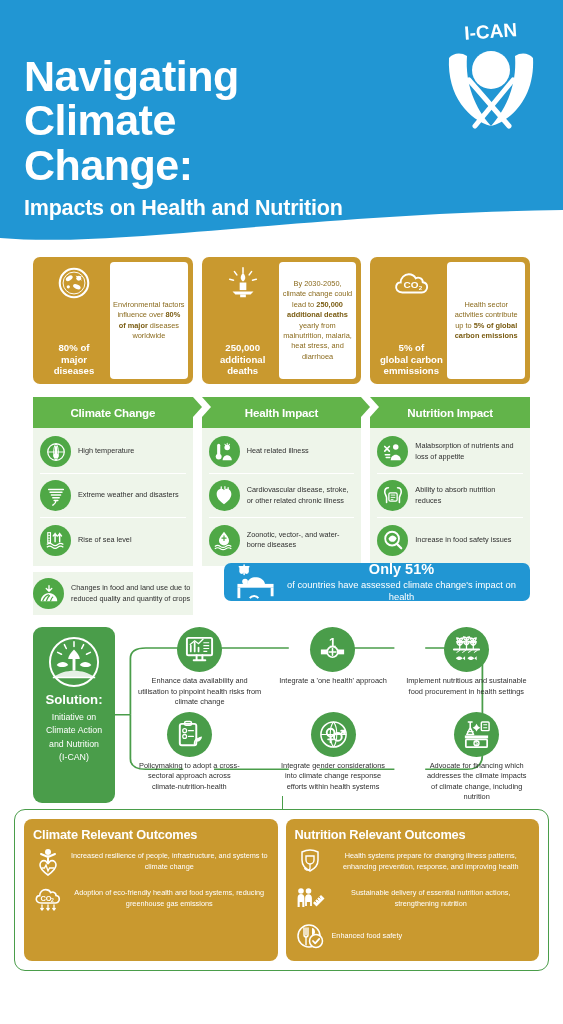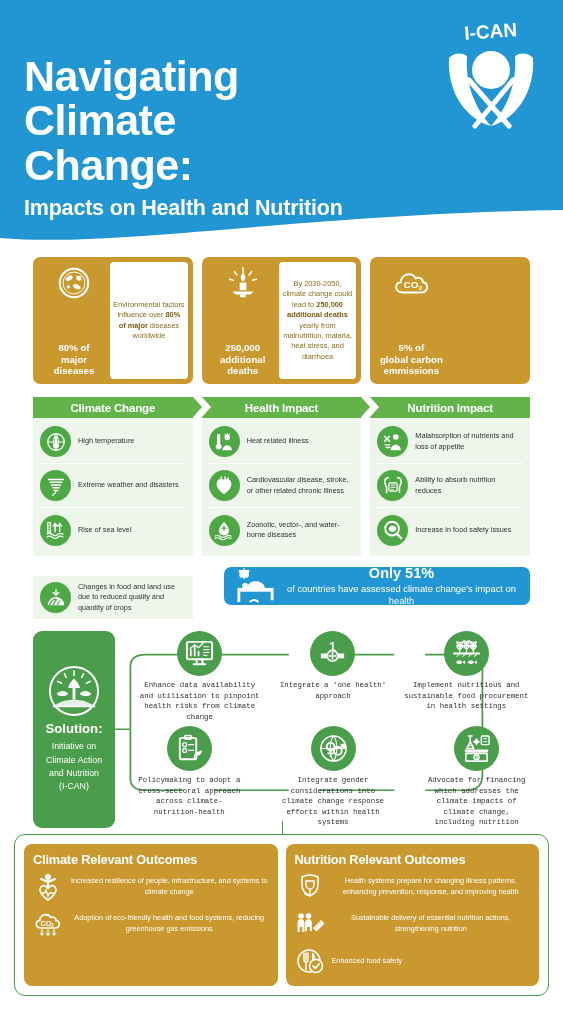--- a/index.html
+++ b/index.html
@@ -85,21 +85,21 @@
   
   .impact-wrap {
     display: flex; gap: 9px;
     padding: 13px 33px 0 33px;
     align-items: flex-start;
   }
   .impact-col { flex: 1; }
   .col-head {
     position: relative;
     background: #62B44A;
-    height: 21px;
+    height: 31px;
     display: flex; align-items: center; justify-content: center;
     color: #ffffff; font-weight: bold; font-size: 11.6px;
     letter-spacing: -0.2px;
   }
   .col-head .arrowtip {
     position: absolute; right: -9px; top: 0;
     width: 0; height: 0; z-index: 4;
     border-top: 10.5px solid transparent;
     border-bottom: 10.5px solid transparent;
     border-left: 9px solid #62B44A;
@@ -126,22 +126,22 @@
     width: 31px; height: 31px; flex: none;
     border-radius: 50%; background: #4FA846;
     display: flex; align-items: center; justify-content: center;
   }
   .row-ico svg { width: 22px; height: 22px; }
   .row-txt { font-size: 7.3px; color: #2F2F2F; line-height: 1.42; }
 
   
   .extra-card {
     background: #EEF5EA;
-    padding: 6px 7px;
-    margin-top: 20px;
+    padding: 6px 0;
+    margin-top: 6px;
     display: flex; align-items: center; gap: 7px; justify-content: space-between;
   }
 
   
   .banner-area {
     position: relative;
     padding: 0 33px;
     margin-top: -52px;
     height: 56px;
   }
@@ -163,21 +163,21 @@
     position: relative;
     padding: 8px 30px 0 33px;
     display: flex;
     align-items: stretch;
   }
   .solution-box {
     width: 82px; flex: none;
     background: #4A9D4A;
     border-radius: 9px;
     display: flex; flex-direction: column;
-    align-items: center; justify-content: center;
+    align-items: center; justify-content: flex-start;
     padding: 9px 4px;
     z-index: 3;
   }
   .sol-ico { width: 58px; height: 52px; margin-bottom: 4px; }
   .sol-title { color: #ffffff; font-weight: bold; font-size: 13.2px; margin-bottom: 4px; }
   .sol-sub { color: #ffffff; font-size: 8.8px; line-height: 1.52; text-align: center; }
 
   .actions-area {
     flex: 1;
     position: relative;
@@ -195,21 +195,21 @@
     padding: 0 4px;
   }
   .act-circle {
     width: 45px; height: 45px; border-radius: 50%;
     background: #4A9D4A;
     display: flex; align-items: center; justify-content: center;
     margin-bottom: 4px;
   }
   .act-circle svg { width: 31px; height: 31px; }
   .act-txt {
-    font-size: 7.4px; color: #2F2F2F; line-height: 1.42; text-align: center; font-family: Liberation Mono, monospace;
+    font-size: 7.4px; color: #2F2F2F; line-height: 1.42; text-align: center;
   }
   .connectors {
     position: absolute; left: 0; top: 0; width: 100%; height: 100%;
     pointer-events: none; z-index: 1;
   }
 
   
   .outcome-frame {
     position: relative;
     margin: 6px 14px 0 14px;
@@ -322,20 +322,25 @@
     <div class="stat-left">
       <svg class="stat-ico" viewBox="0 0 40 40">
         <path d="M11 30 c-5 0 -7.5 -3.5 -6.5 -7 c0.7 -2.6 3 -3.7 4.6 -3.6 c0 -5 4 -8.6 8.6 -8.6 c3.4 0 6 1.8 7.3 4.3 c1.1 -0.8 2.6 -1 4 -0.5 c2.2 0.7 3.5 2.6 3.4 4.6 c2.6 0.3 4.6 2.4 4.6 5.1 c0 3 -2.4 5.7 -5.7 5.7 Z" fill="none" stroke="#fff" stroke-width="2"></path>
         <text x="20" y="25.5" text-anchor="middle" fill="#fff" font-size="10.5" font-weight="bold" font-family="Liberation Sans, sans-serif">CO</text>
         <text x="30" y="27.5" text-anchor="middle" fill="#fff" font-size="6.5" font-weight="bold" font-family="Liberation Sans, sans-serif">2</text>
       </svg>
       <div class="stat-big">
         <div>5% of</div>
         <div>global carbon</div>
         <div>emmissions</div>
+      </div>
+    </div>
+    <div class="stat-right">
+      <div class="stat-text">
+        <span>Health sector activities contribute up to </span><b>5% of global carbon emissions</b>
       </div>
     </div>
   </div>
 </div>
 
 <div class="impact-wrap">
 
   <div class="impact-col">
     <div class="col-head">
       <span>Climate Change</span>

